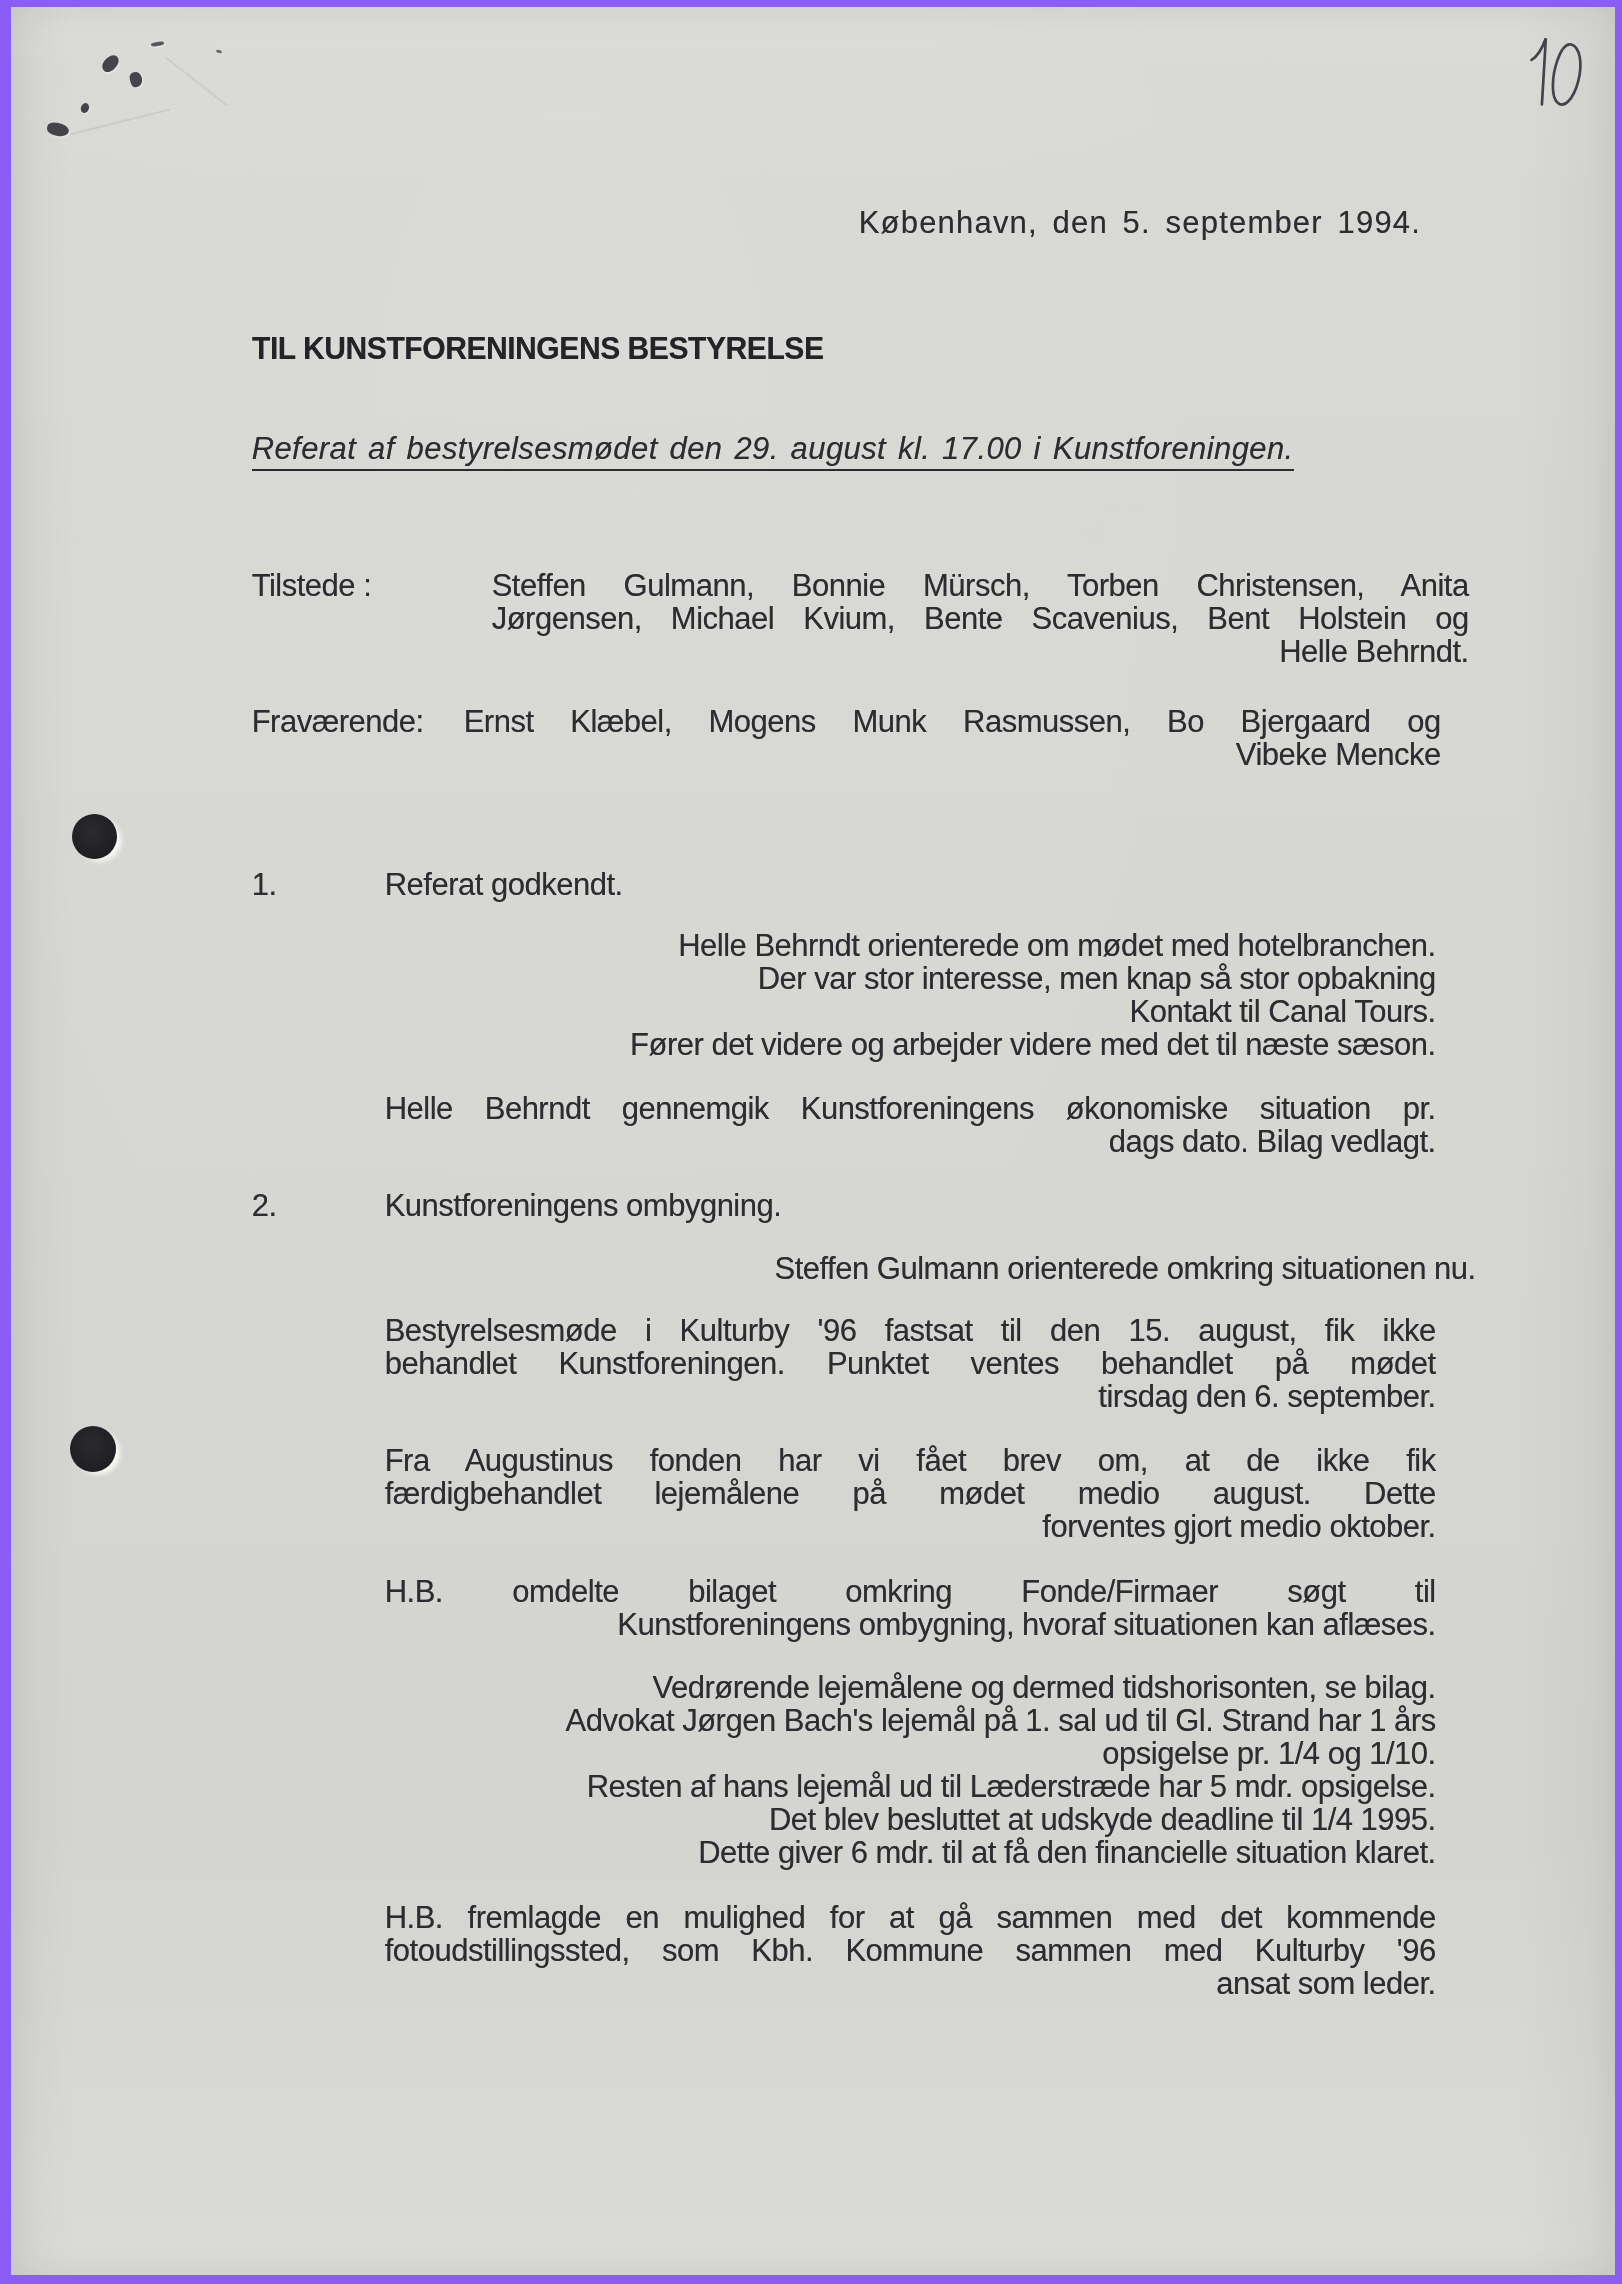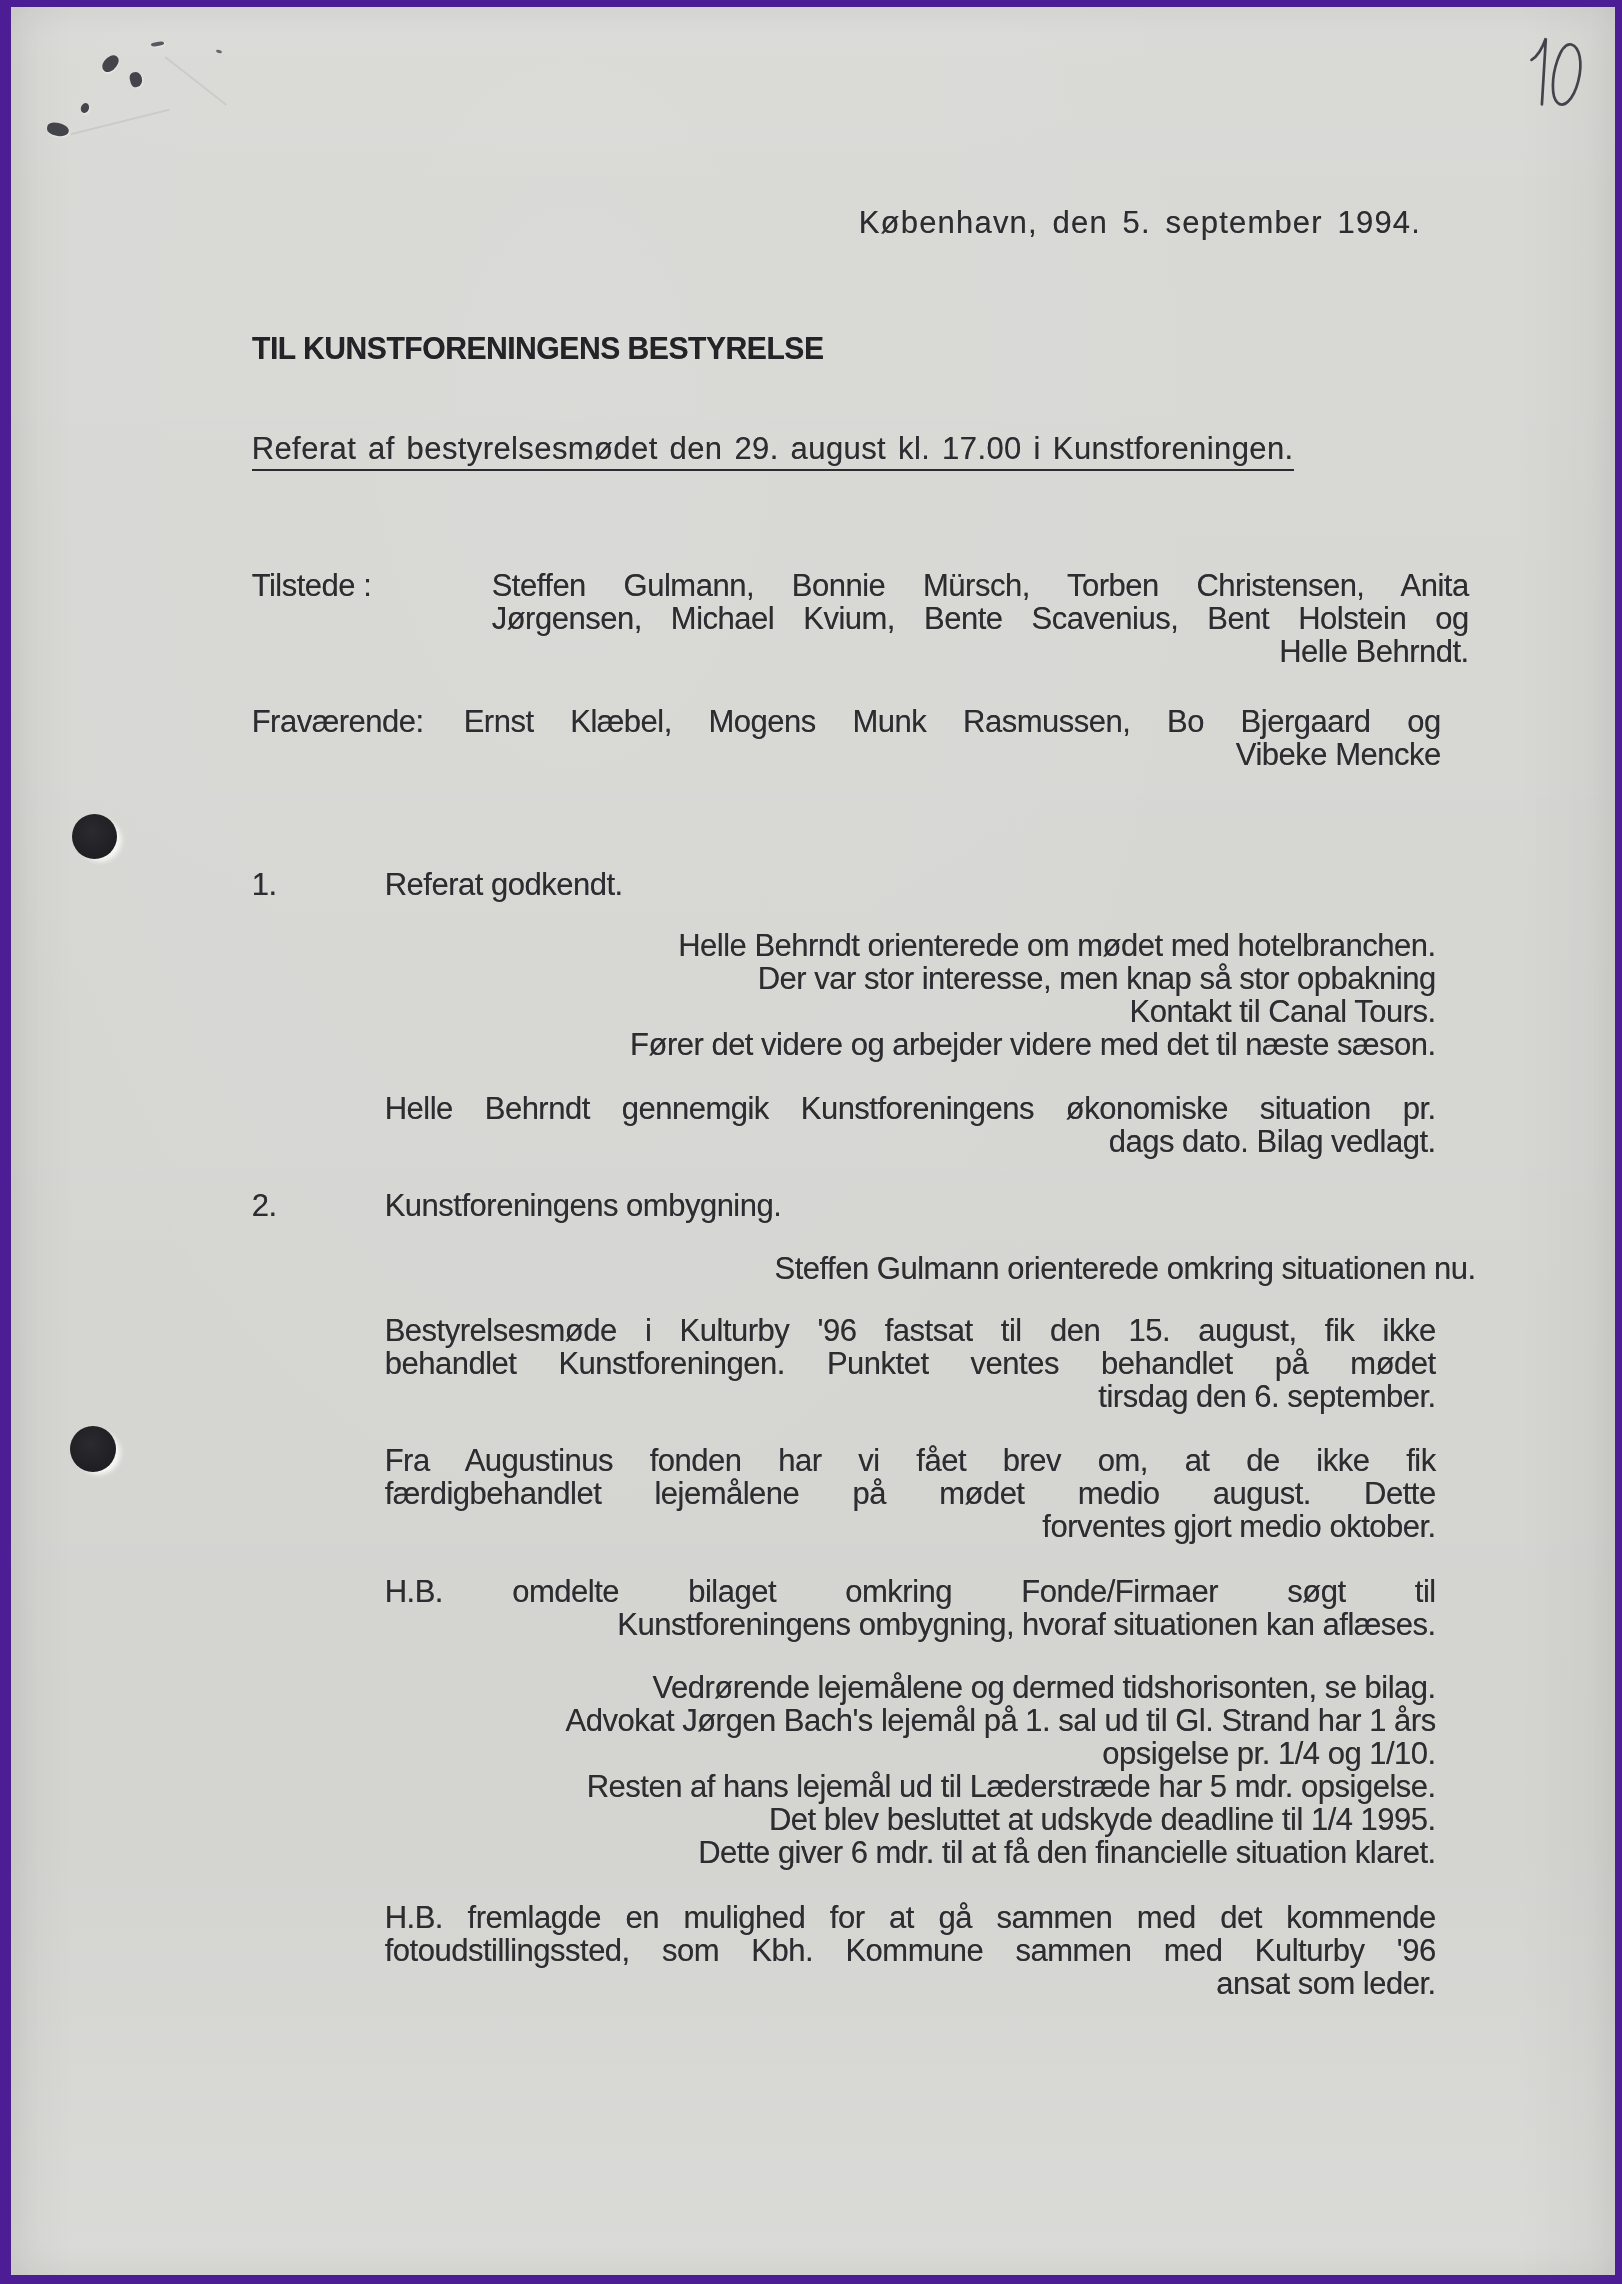--- a/index.html
+++ b/index.html
@@ -7,21 +7,21 @@
     padding: 0;
     width: 1622px;
     height: 2284px;
     background: #191919;
     overflow: hidden;
     font-family: "Liberation Sans", sans-serif;
   }
   .scan {
     position: absolute;
     inset: 0;
-    background: #4c1d95;
+    background: #8b5cf6;
   }
   .paper {
     position: absolute;
     left: 10.7px;
     top: 6.8px;
     width: 1604px;
     height: 2268px;
     background-color: #d8d8d5;
     background-image:
       linear-gradient(90deg, rgba(0,0,0,0.035), rgba(255,255,255,0.0) 4%, rgba(255,255,255,0.0) 94%, rgba(0,0,0,0.04)),
@@ -53,20 +53,21 @@
     transform: scaleX(0.94);
     transform-origin: left center;
     color: #232328;
   }
   .subject {
     display: inline-block;
     border-bottom: 2.4px solid #2c2c30;
     padding-bottom: 3.9px;
     letter-spacing: 0.4px;
     word-spacing: 2.9px;
+    font-style: italic;
   }
   .dateline {
     letter-spacing: 1.2px;
     word-spacing: 4.9px;
   }
   .hole {
     position: absolute;
     border-radius: 50%;
     background: radial-gradient(circle at 45% 40%, #2b2b2f, #1f1f23 70%);
     box-shadow: 5.8px 3.9px 4.9px -1.5px rgba(250,250,247,0.95);

